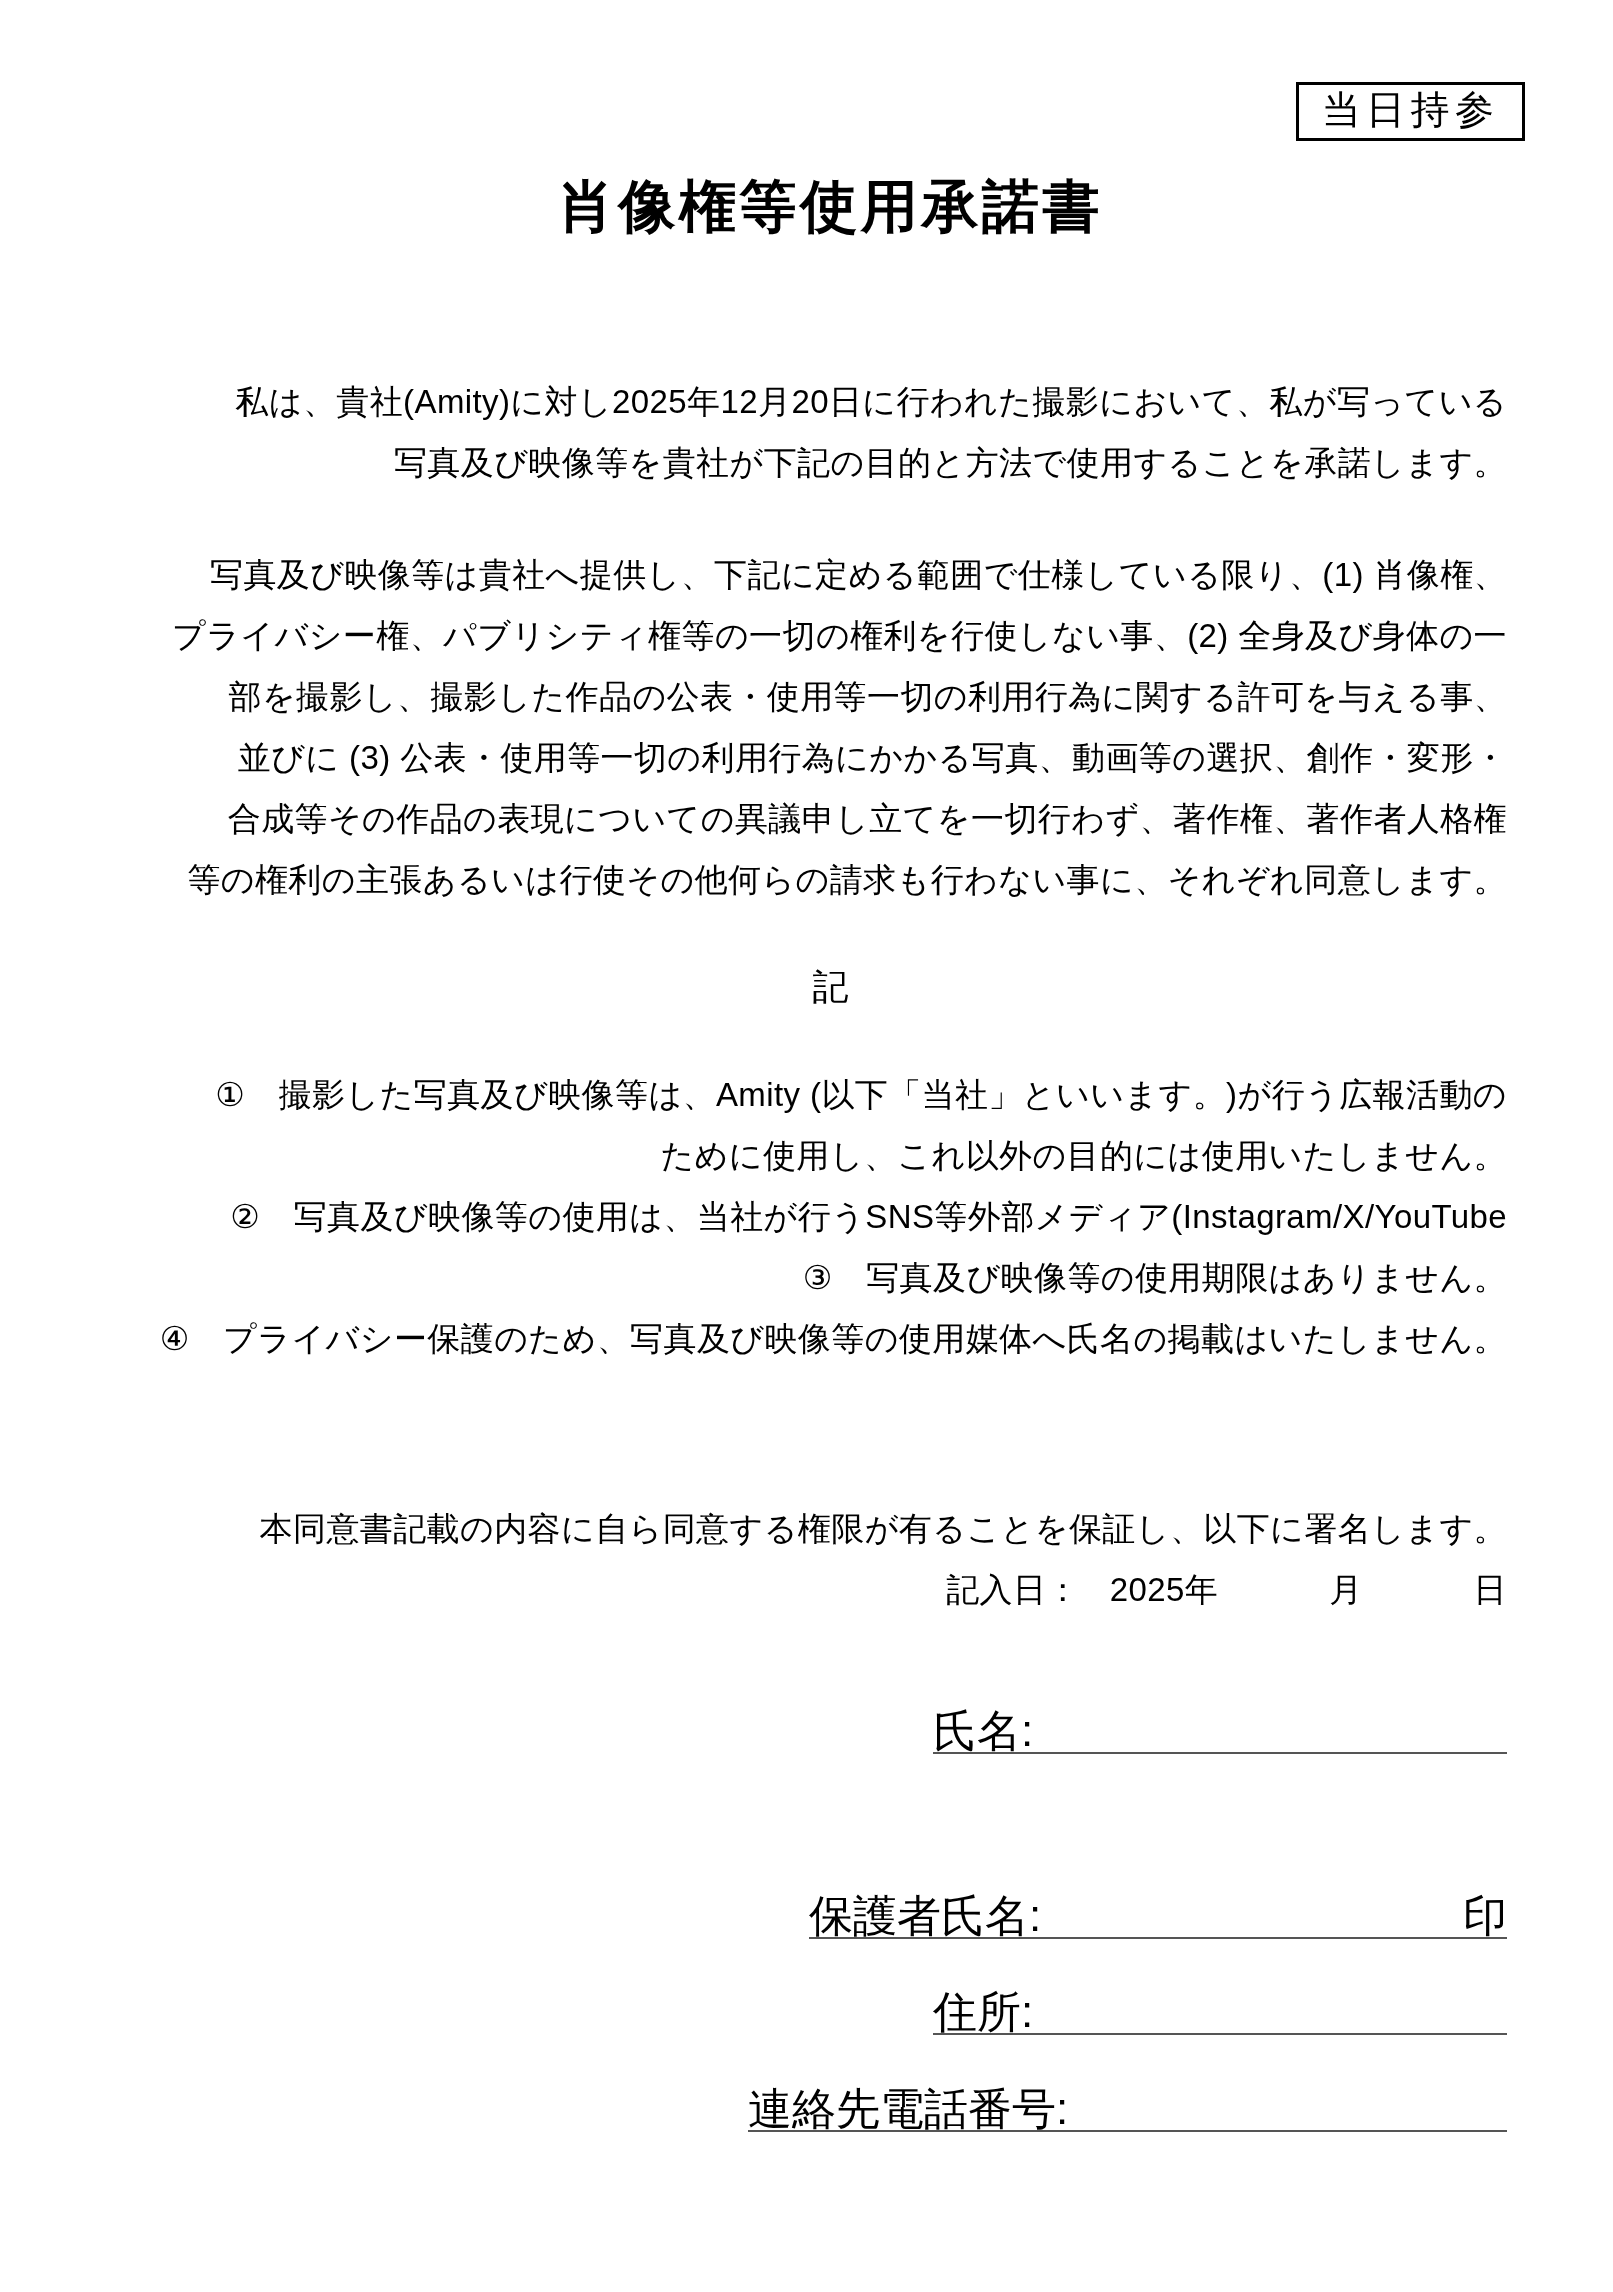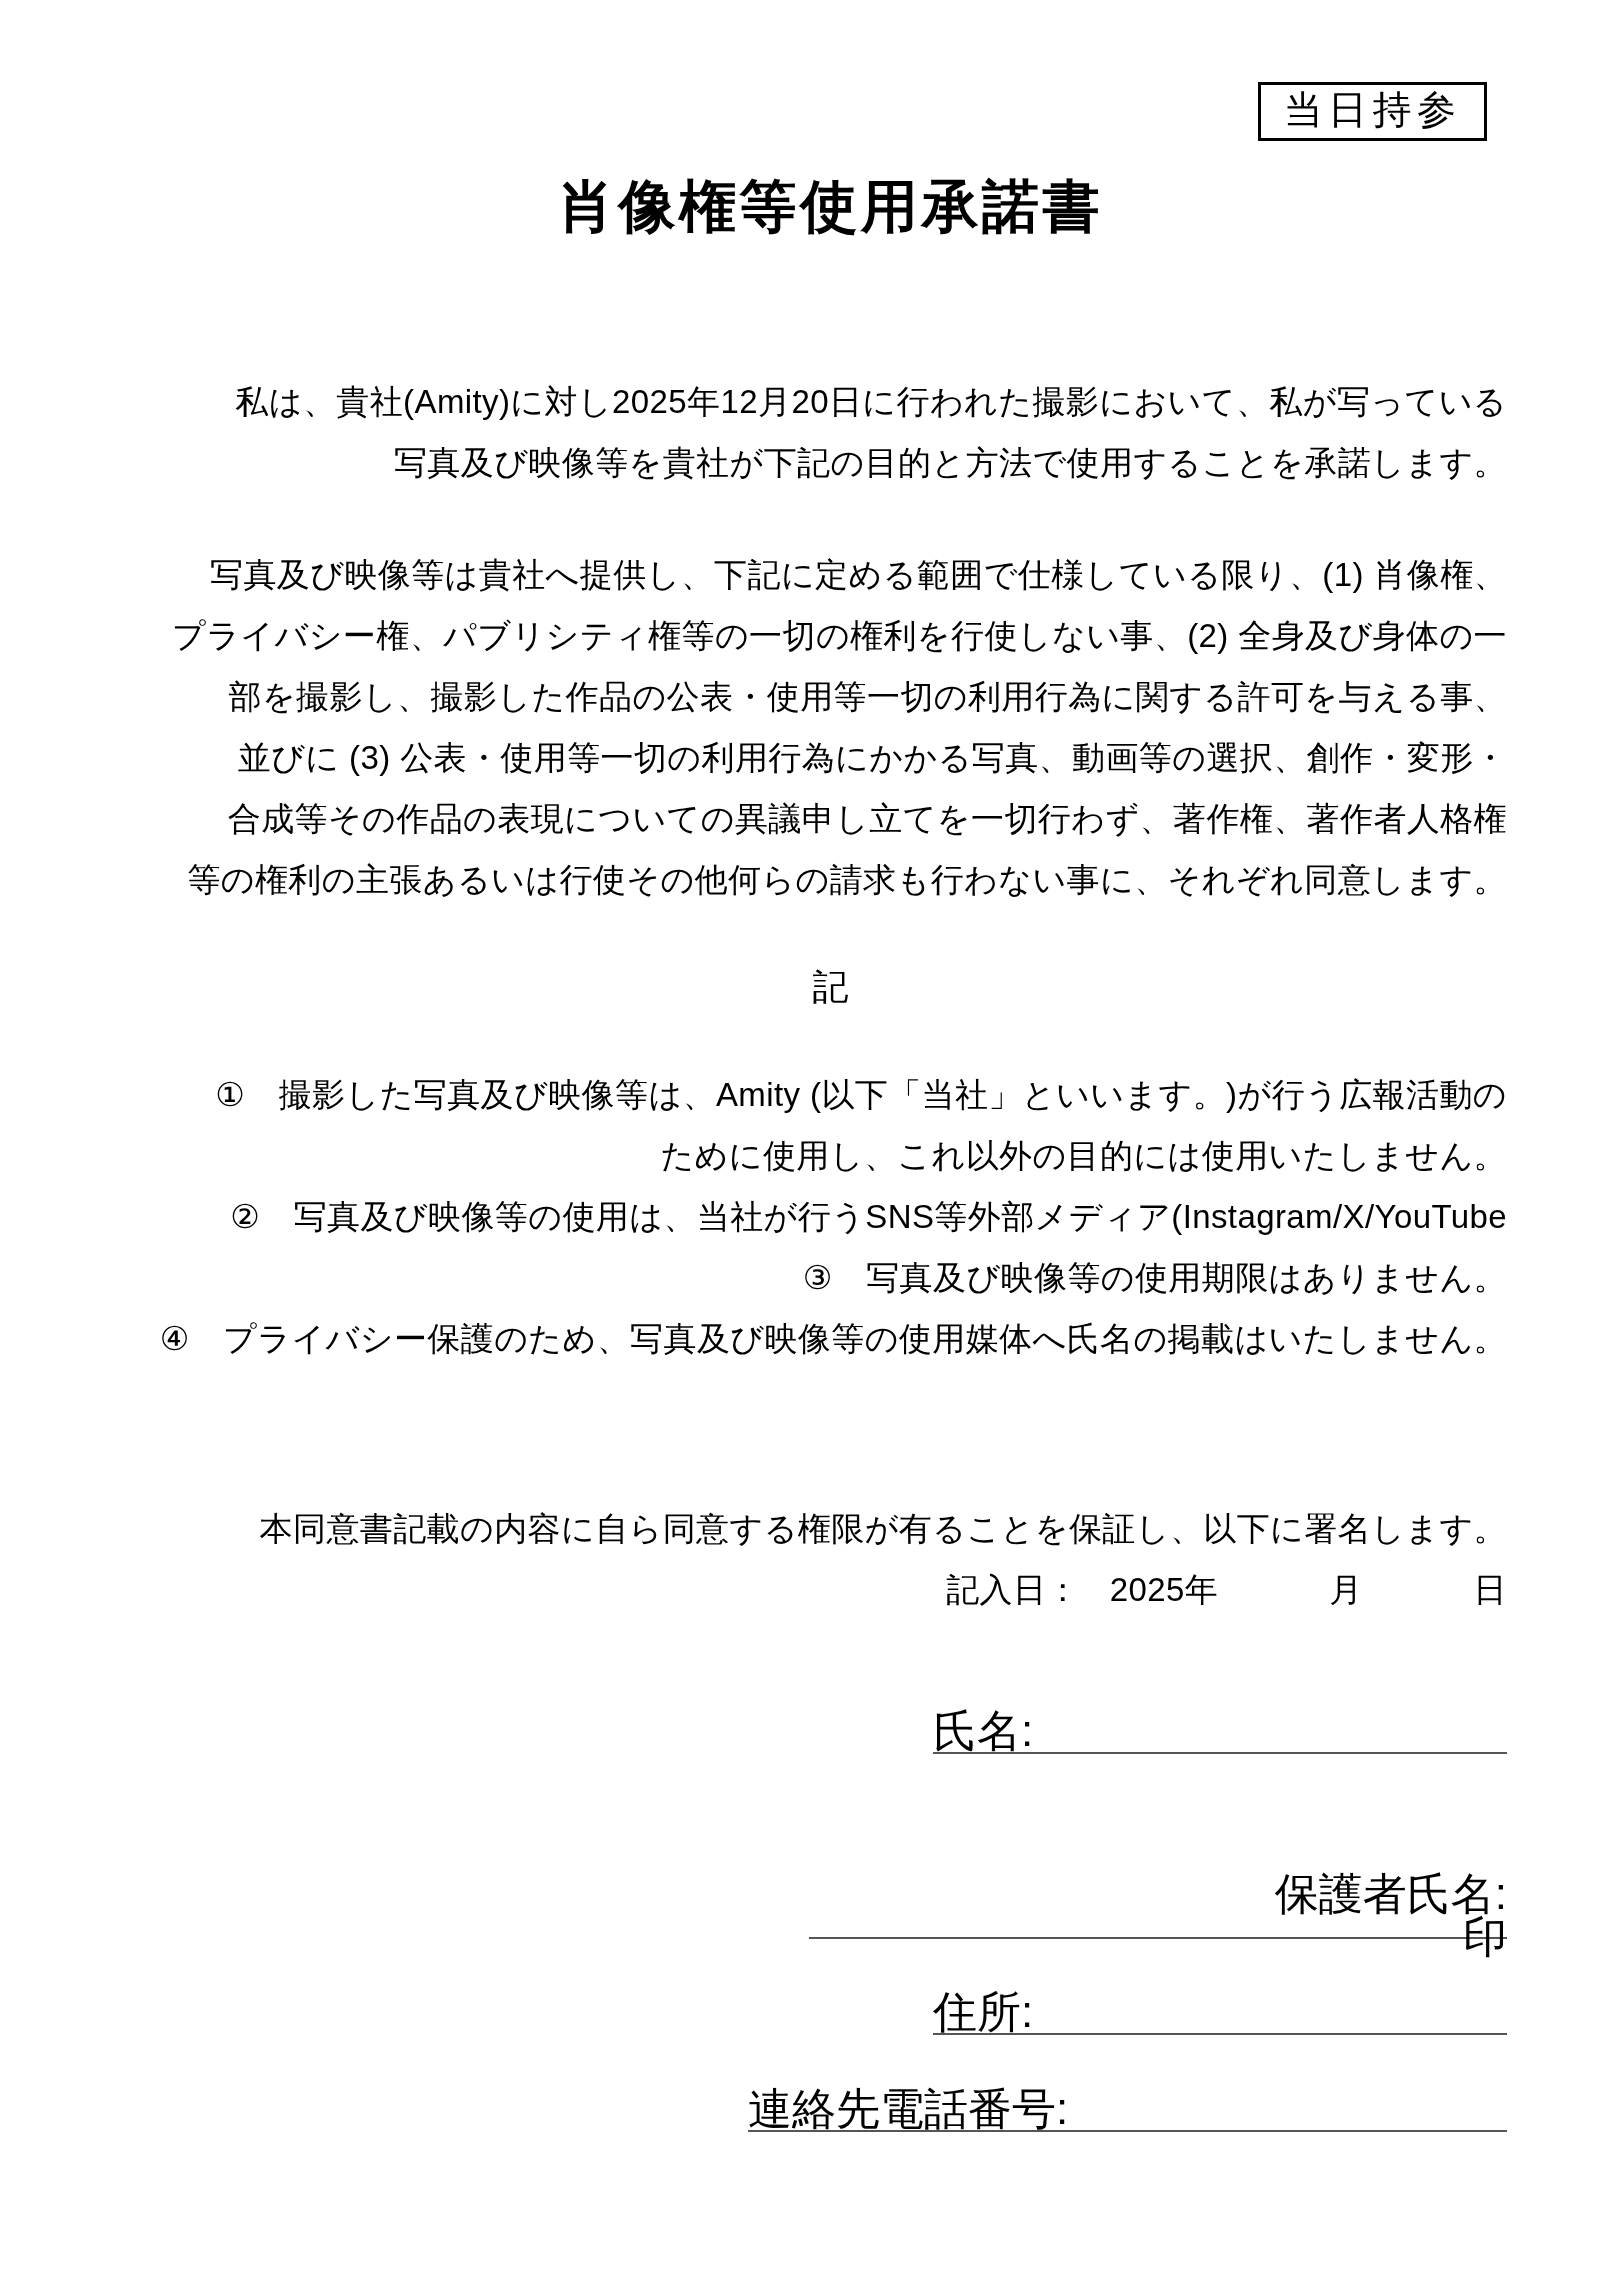--- a/index.html
+++ b/index.html
@@ -19,21 +19,21 @@
     box-sizing: border-box;
     padding: 158px 107px 0 154px;
     background: #ffffff;
     color: #000000;
     font-family: "Liberation Sans", "DejaVu Sans", sans-serif;
   }
   
   .badge {
     position: absolute;
     top: 82px;
-    left: 1258px;
+    left: 1296px;
     width: 229px;
     height: 59px;
     box-sizing: border-box;
     border: 3.6px solid #000000;
     text-align: center;
     font-size: 39px;
     line-height: 50px;
     font-weight: 500;
     letter-spacing: 5.4px;
     white-space: nowrap;
@@ -78,21 +78,21 @@
     align-items: flex-end;
     margin-left: auto;
     height: 45px;
     box-sizing: content-box;
     border-bottom: 2.7px solid #555555;
     font-size: 44px;
     line-height: 43px;
     white-space: nowrap;
   }
   .row-name     { width: 574px; margin-top: 87px; }
-  .row-guardian { width: 698px; margin-top: 138px; flex-direction: column; }
+  .row-guardian { width: 698px; margin-top: 138px; }
   .row-address  { width: 574px; margin-top: 49px; }
   .row-phone    { width: 759px; margin-top: 50px; }
   .sig-blank { flex: 1 1 auto; }
   .seal { flex: 0 0 auto; }
 </style>
 </head>
 <body>
 
 <div class="page">
 

